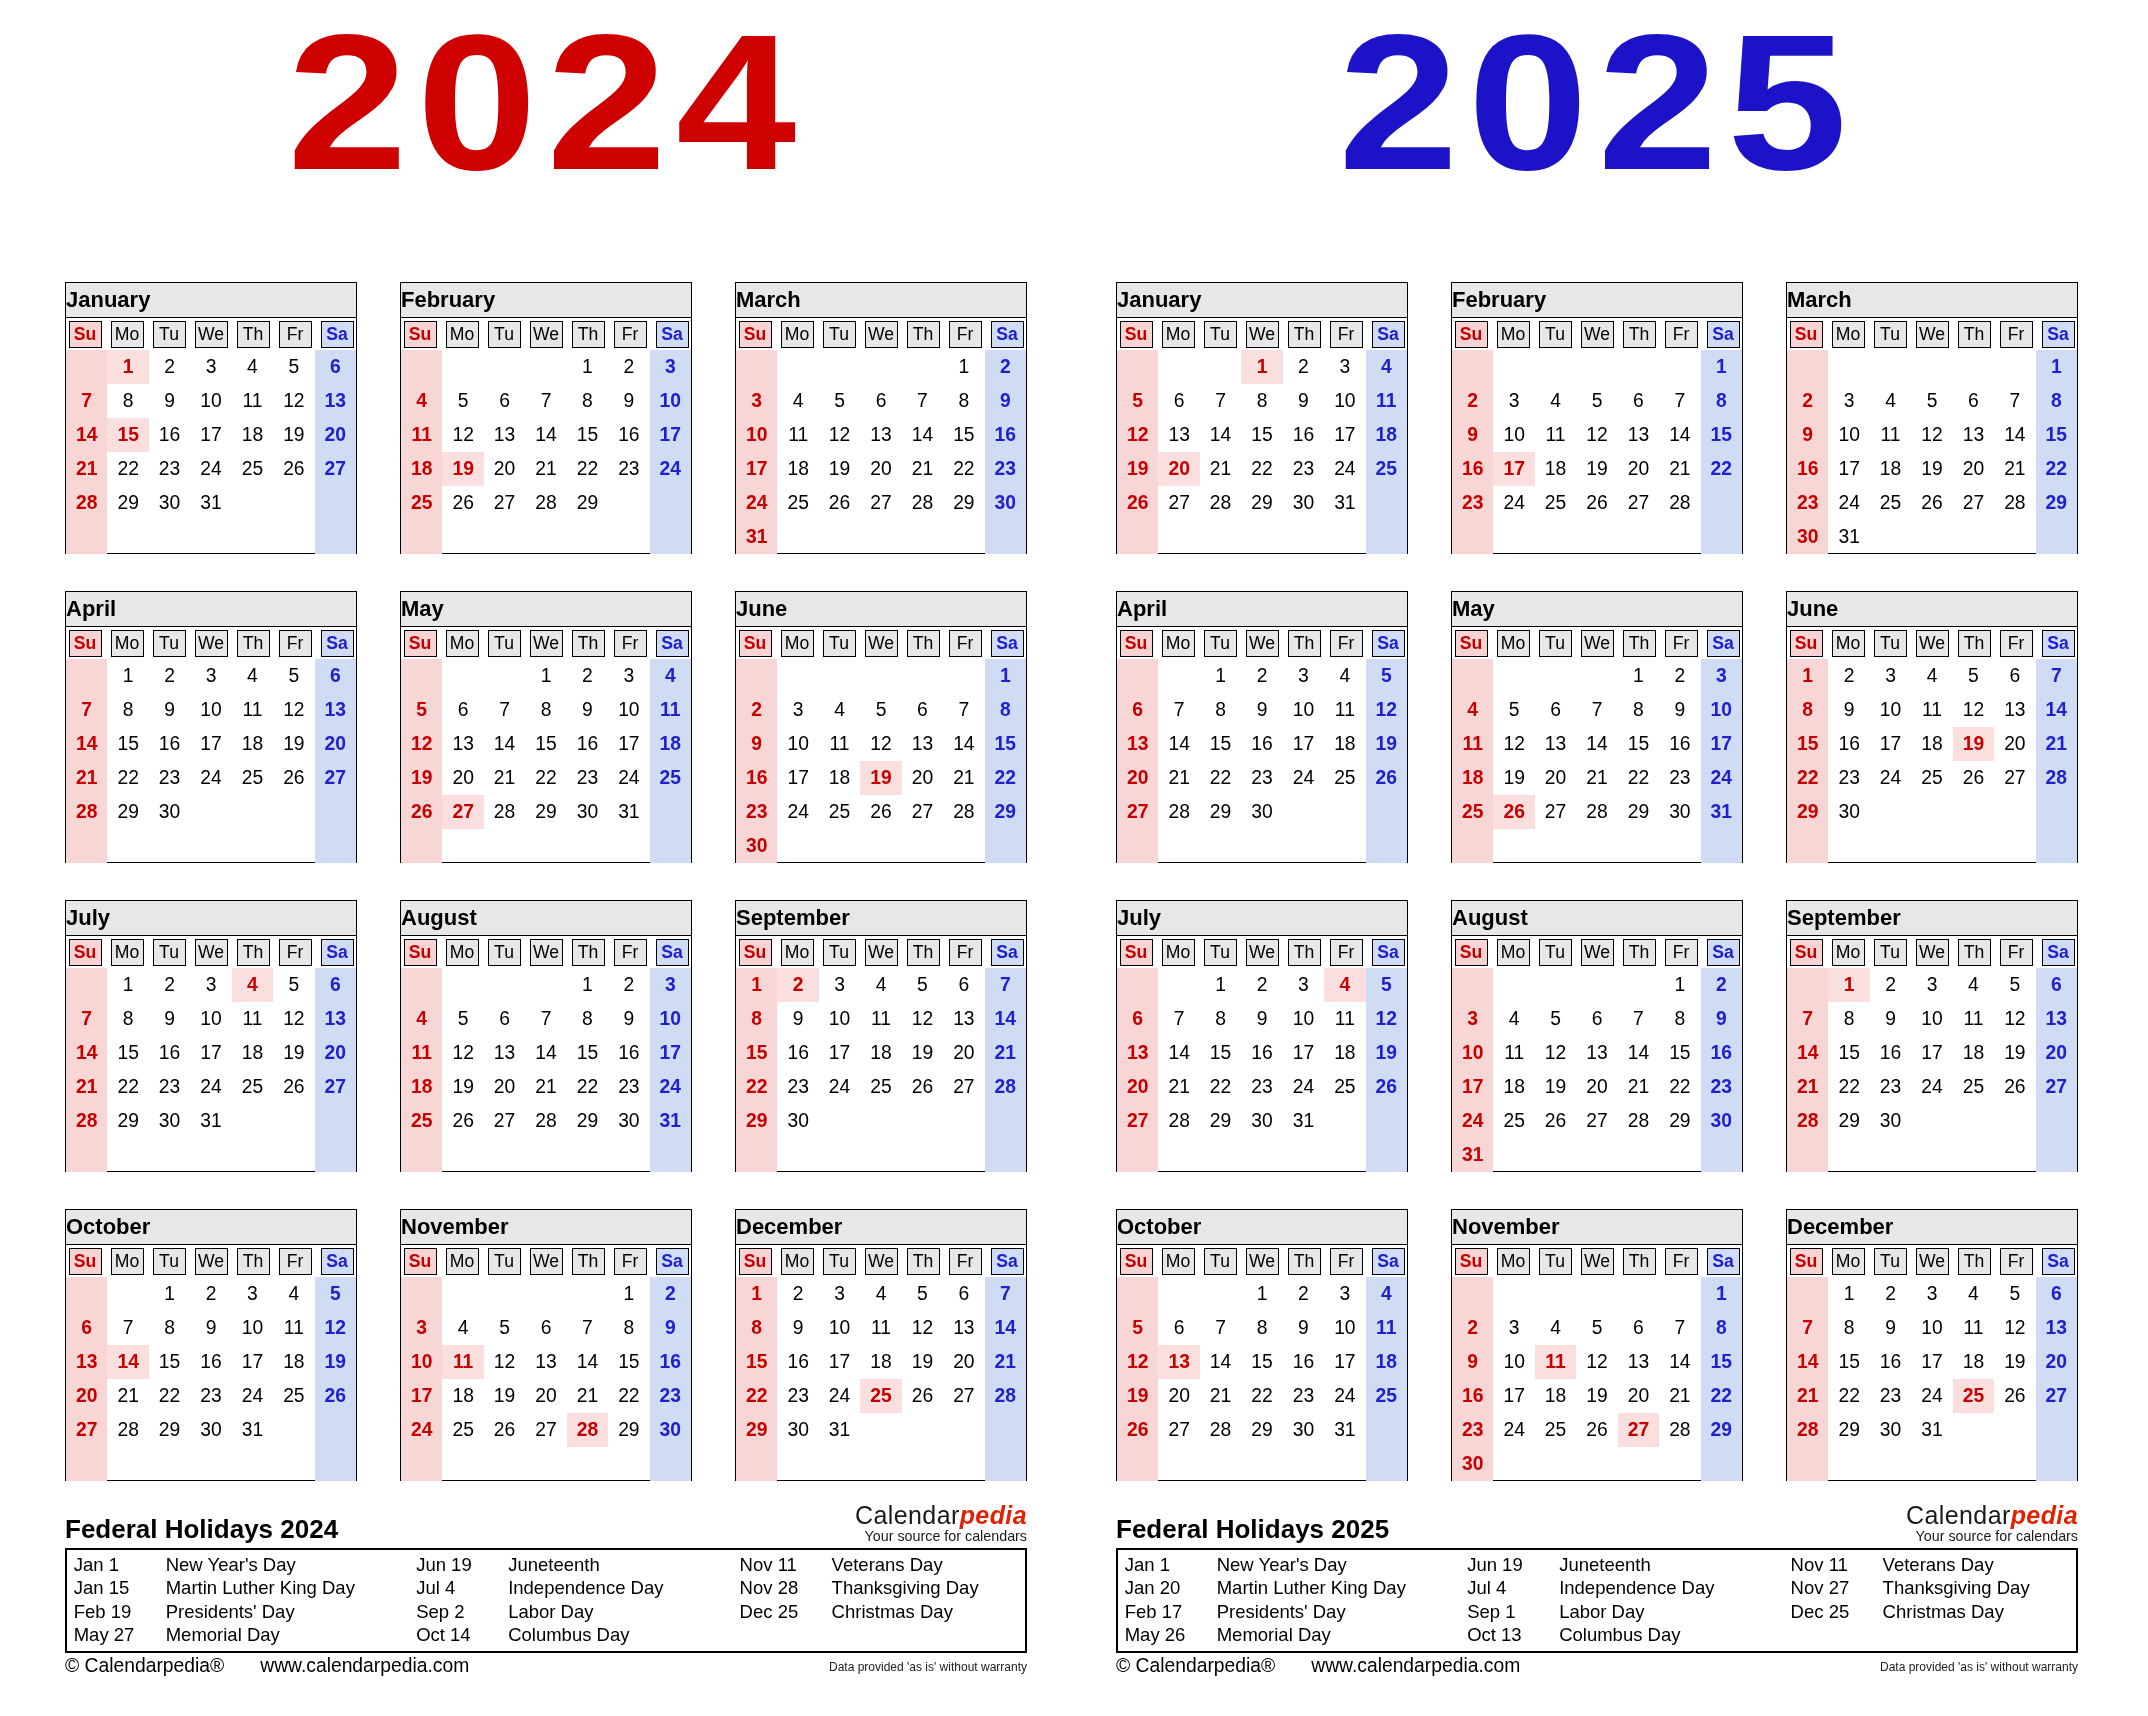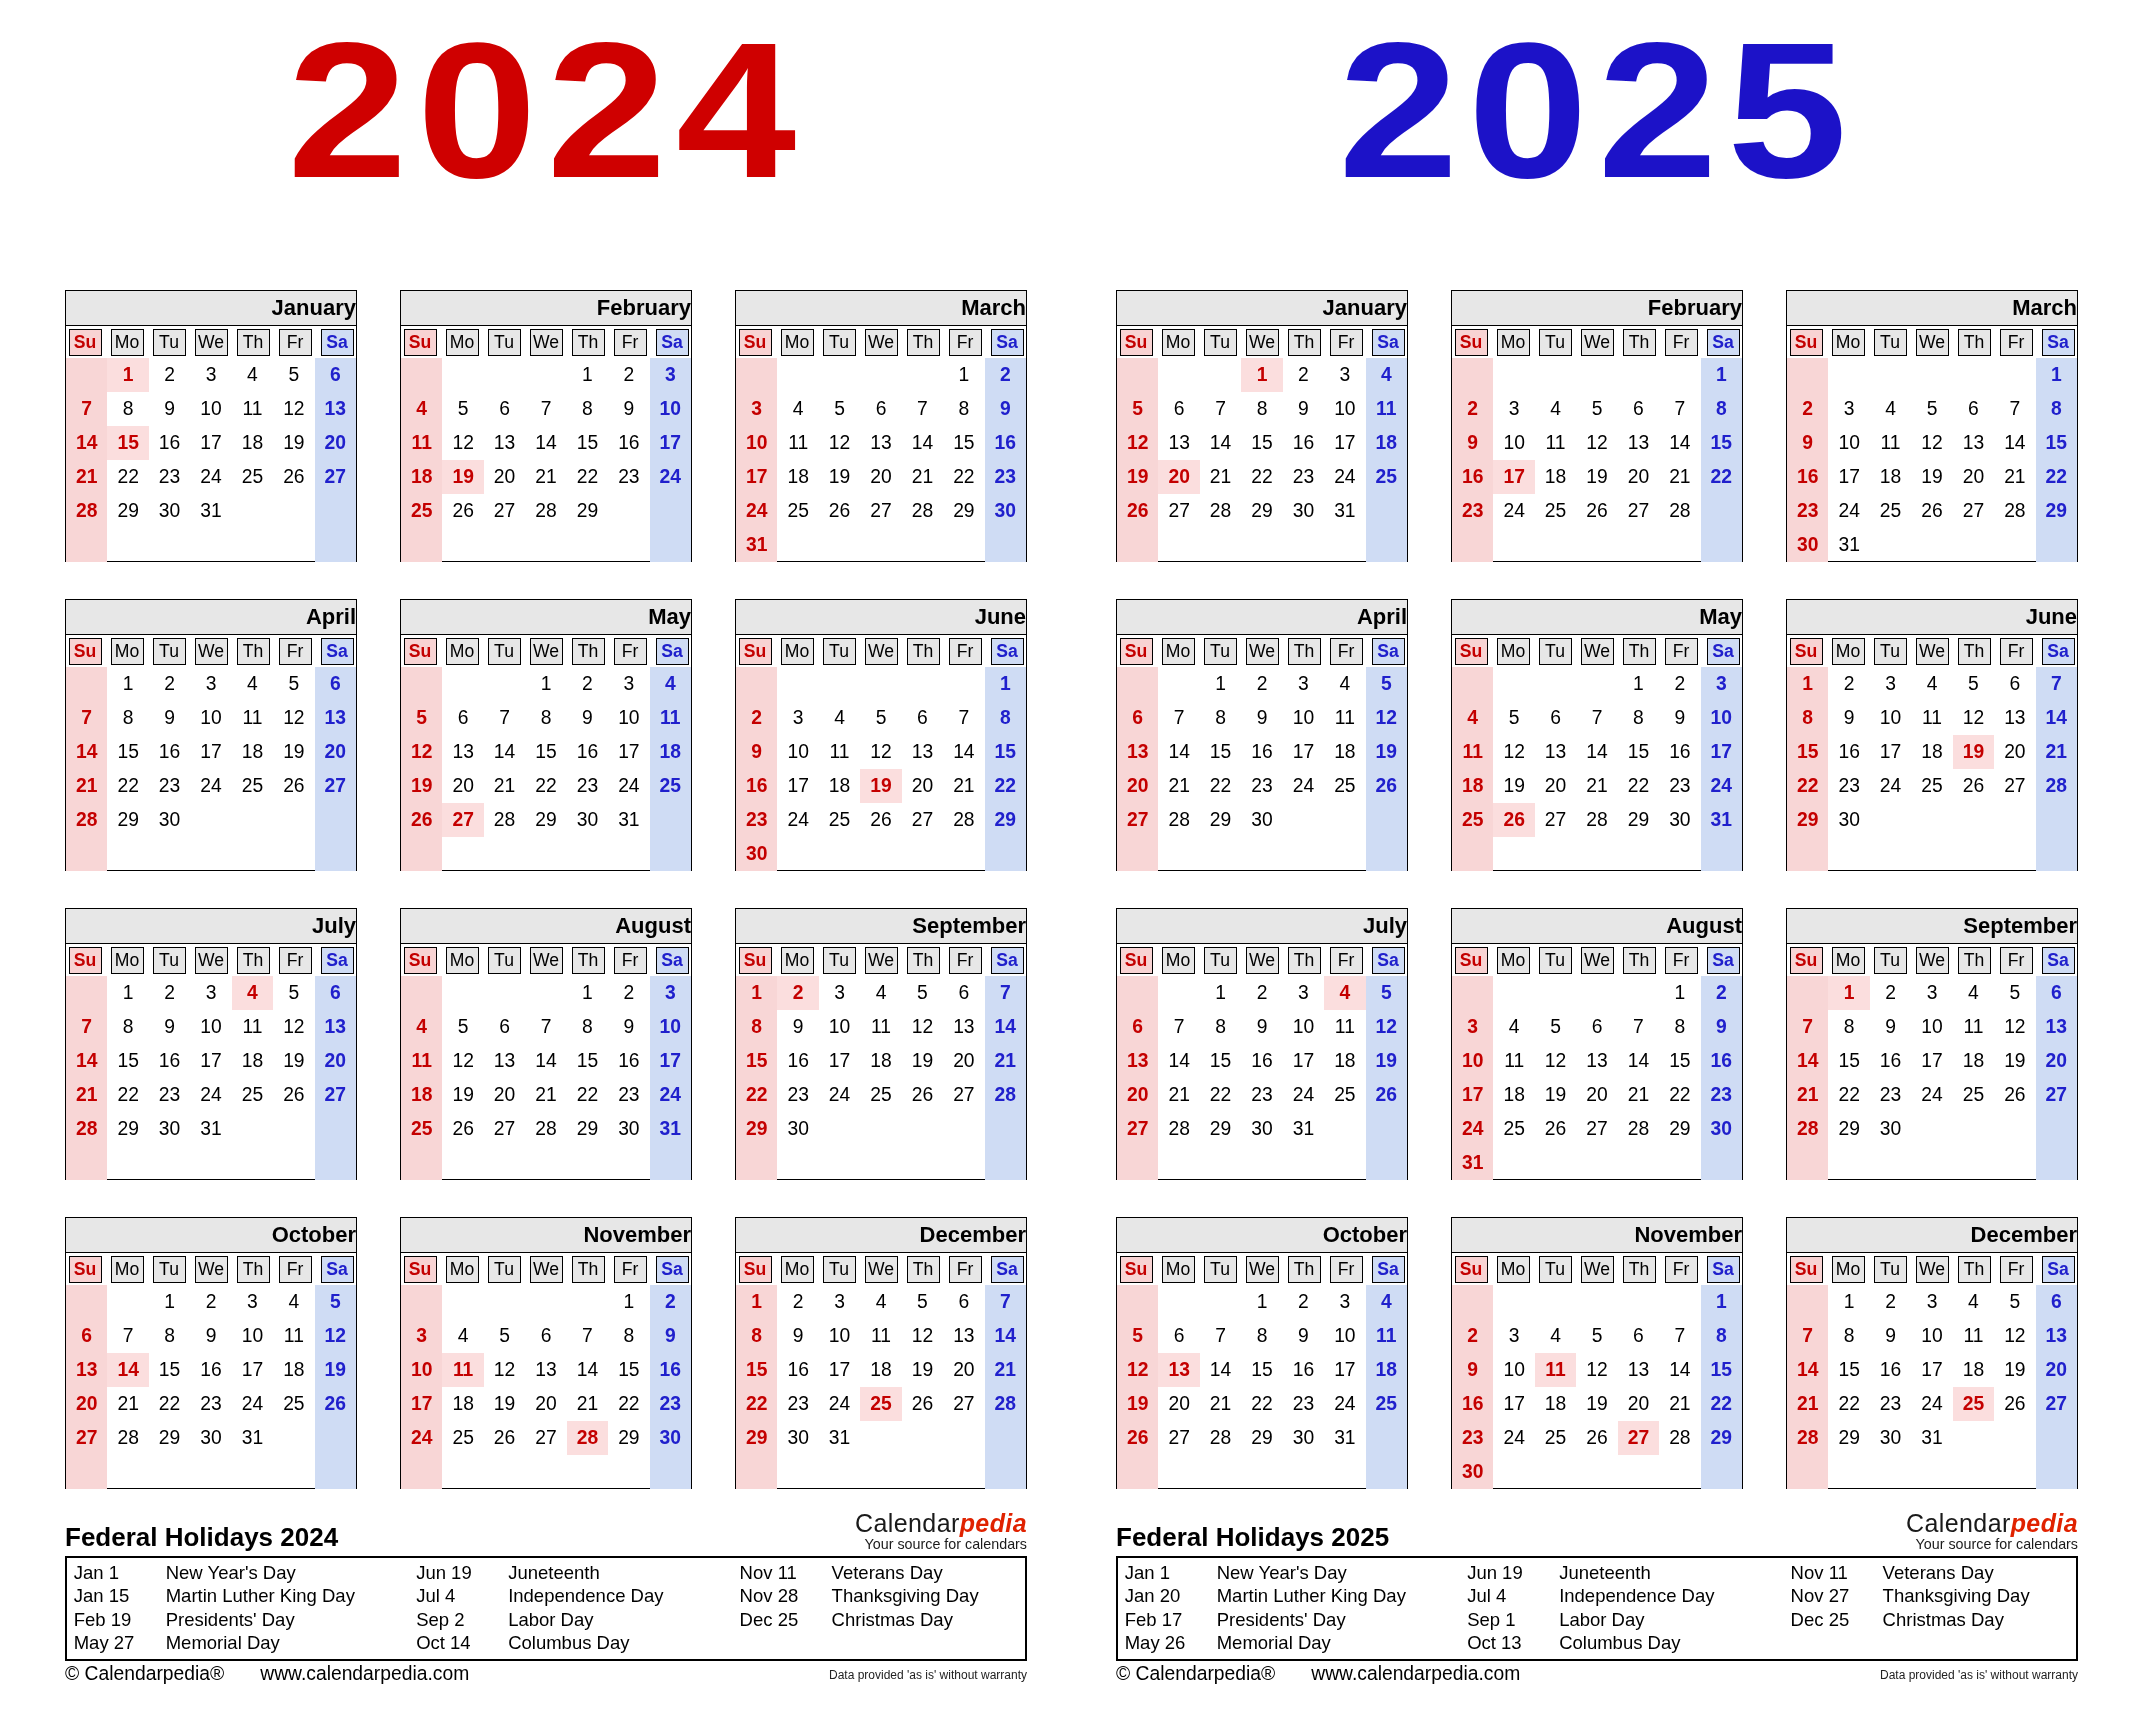--- a/index.html
+++ b/index.html
@@ -5,21 +5,21 @@
   * { box-sizing: border-box; margin: 0; padding: 0; }
   html,body { background:#ffffff; }
   .page {
     position: relative;
     width: 2148px; height: 1717px;
     background: #ffffff;
     font-family: "Liberation Sans", sans-serif;
     color: #000;
     overflow: hidden;
   }
-  .half { position: absolute; top: 8px; width: 962px; }
+  .half { position: absolute; top: 0; width: 962px; }
   .half.y2024 { left: 65px; }
   .half.y2025 { left: 1116px; }
 
   .year-title {
     height: 178px; margin-top: 13.4px;
     display: flex; align-items: center; justify-content: center;
     font-size: 193px; font-weight: bold; line-height: 1;
     letter-spacing: 8.4px; white-space: nowrap;
   }
   .year-title span { display: inline-block; transform: scaleX(1.12); }
@@ -30,21 +30,21 @@
     margin-top: 91px;
     display: grid;
     grid-template-columns: repeat(3, 292px);
     justify-content: space-between;
     row-gap: 37px;
   }
   .month { width: 292px; height: 272px; border: 1.7px solid #000; background: #fff; }
   .month-title {
     height: 35px; line-height: 34px;
     background: #e7e7e7; border-bottom: 1.7px solid #000;
-    text-align: right; font-weight: bold; font-size: 22px;
+    text-align: left; font-weight: bold; font-size: 22px;
   }
   .weekday-row { display: grid; grid-template-columns: repeat(7, 1fr); gap: 9px; padding: 2.5px; }
   .wd {
     height: 27px; border: 1.7px solid #000; background: #e7e7e7;
     display: flex; align-items: center; justify-content: center;
     font-size: 17.6px;
   }
   .wd.su { background: #f8d3d3; color: #c40000; font-weight: bold; }
   .wd.sa { background: #cfdcf4; color: #2020cc; font-weight: bold; }
   .weeks { display: grid; grid-template-columns: repeat(7, 1fr); grid-auto-rows: 34px; }

